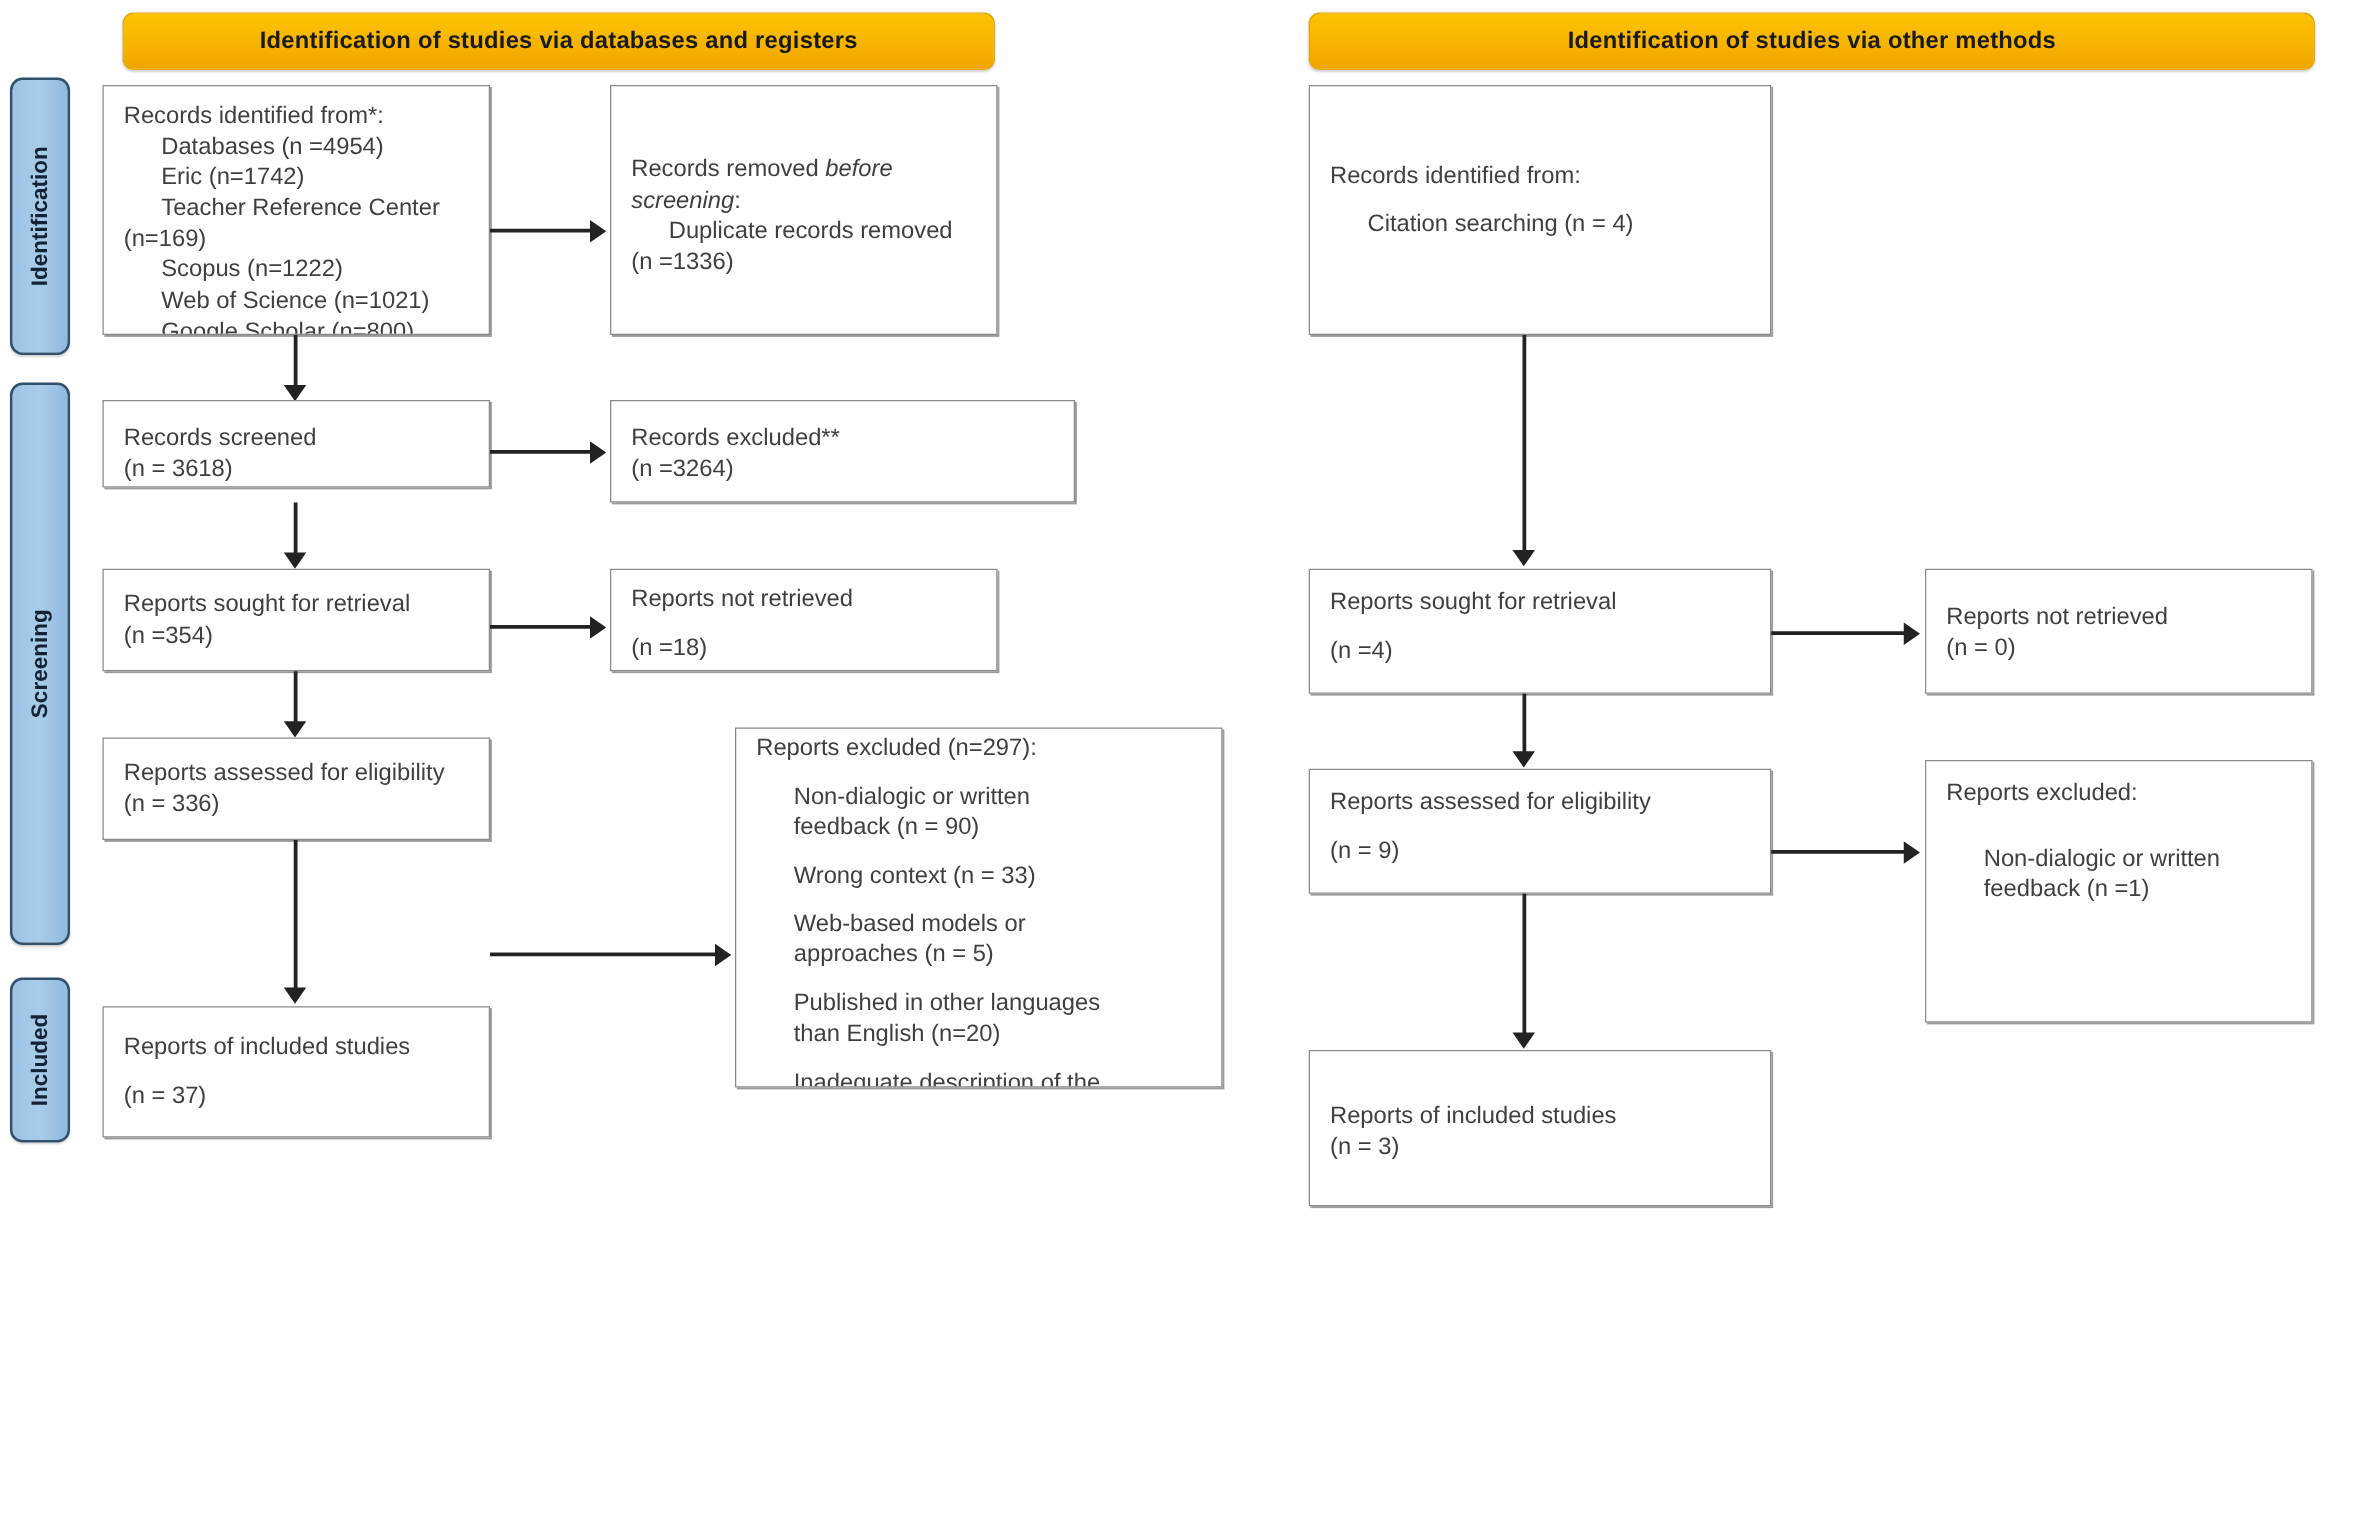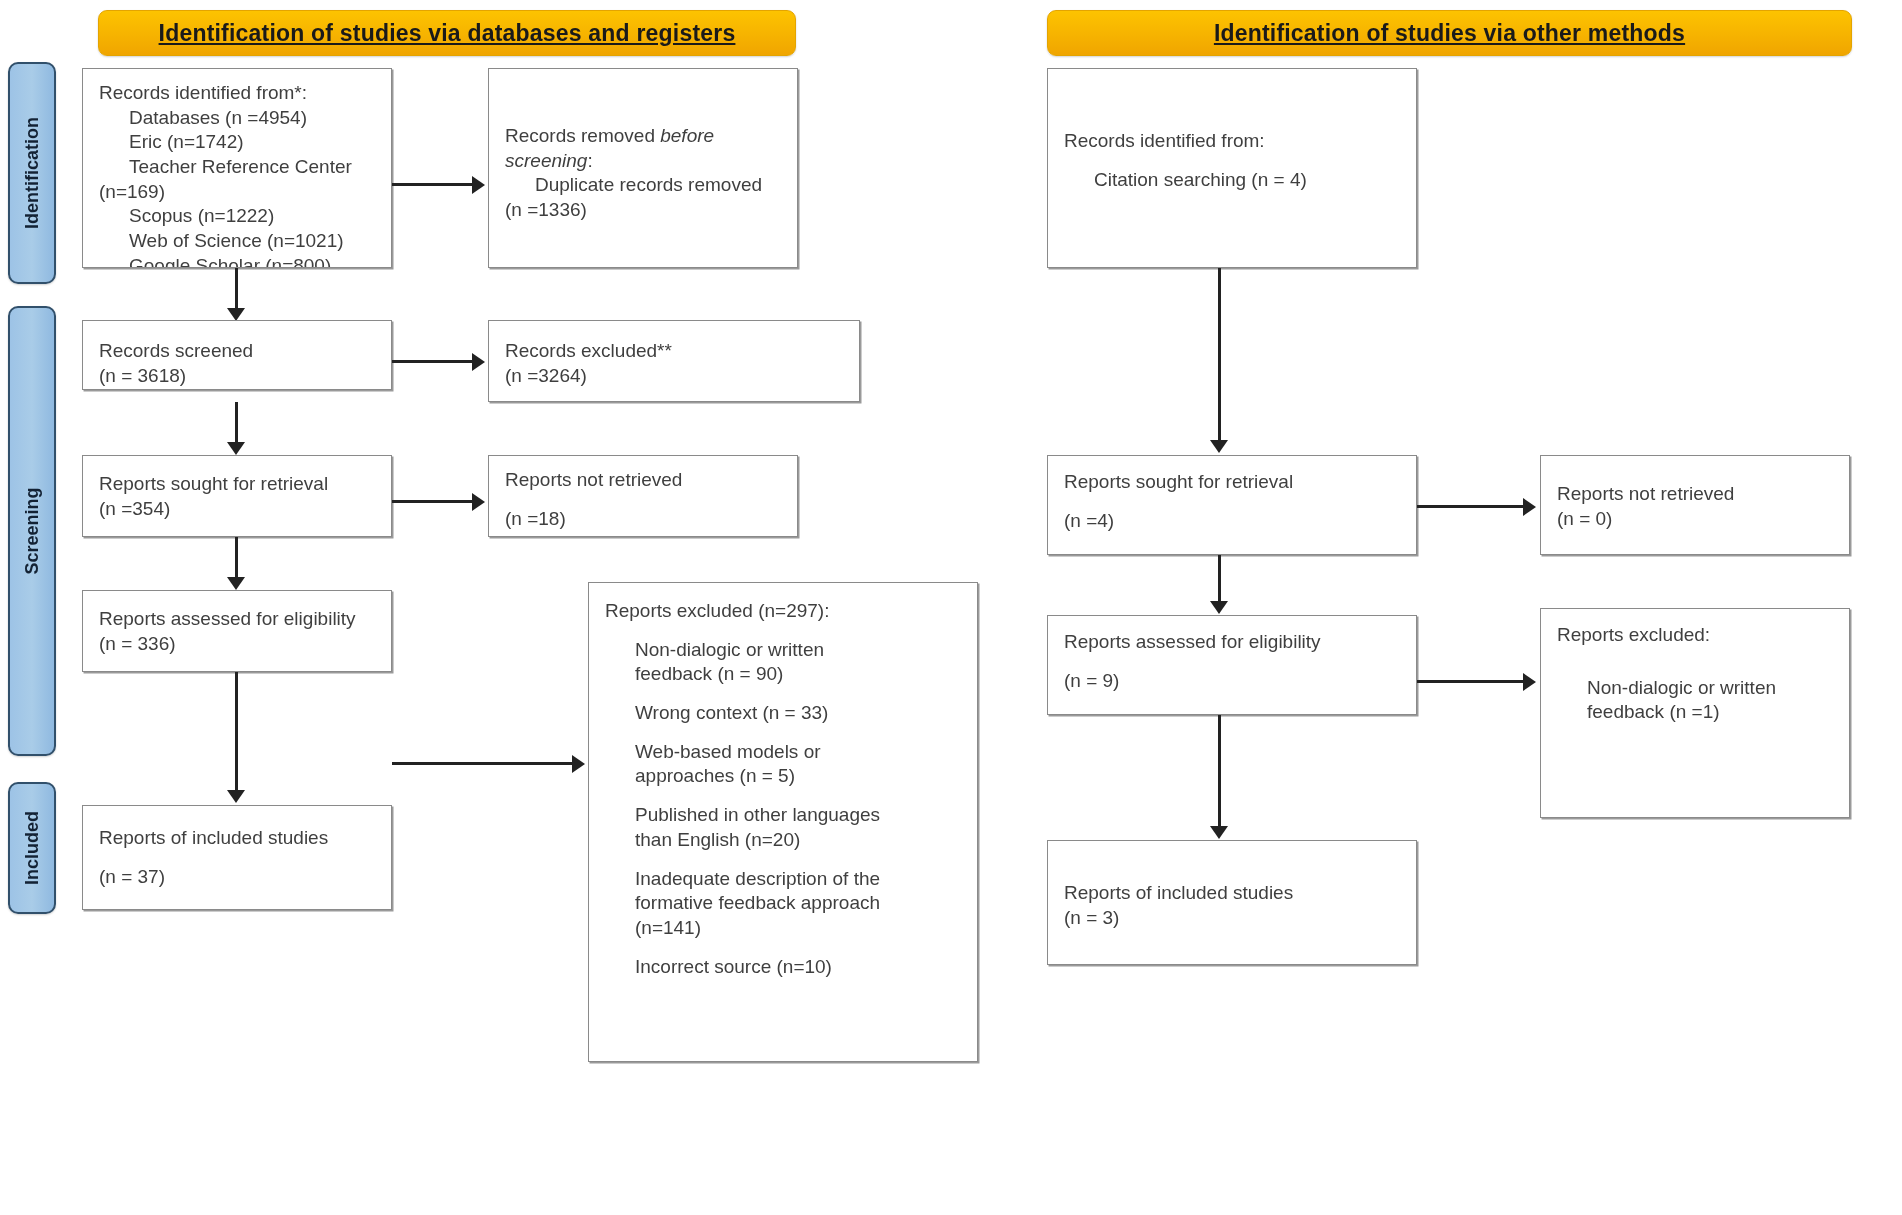--- a/index.html
+++ b/index.html
@@ -21,27 +21,26 @@
 
   
   .banner {
     position: absolute;
     background: linear-gradient(180deg, #fdc300 0%, #f7b500 48%, #f0a500 100%);
     border: 1px solid #e4a400;
     border-radius: 9px;
     box-shadow: 0 1px 2px rgba(0,0,0,0.18);
     color: #1a1a1a;
     font-weight: bold;
-    font-size: 23px;
+    font-size: 19px;
     display: flex;
     align-items: center;
     justify-content: center;
     letter-spacing: .2px;
     text-align: right;
-    text-decoration: underline;
   }
 
   
   .stage {
     position: absolute;
     background: linear-gradient(90deg, #9dc3e6 0%, #a9cce8 50%, #8fb9e0 100%);
     border: 2px solid #31506b;
     border-radius: 10px;
     box-shadow: 0 1px 2px rgba(0,0,0,0.18);
   }
@@ -176,21 +175,21 @@
   <div class="arrow-right" style="left:472px; top:493px;"></div>
 
   <div class="vline" style="left:235px; top:537px; height:44px;"></div>
   <div class="arrow-down" style="left:227px; top:577px;"></div>
 
   <div class="box" style="left:82px; top:590px; width:310px; height:82px; padding-top:16px;">
     <span class="ln">Reports assessed for eligibility</span>
     <span class="ln">(n = 336)</span>
   </div>
 
-  <div class="box" style="left:588px; top:582px; width:390px; height:480px; padding-top:16px;">
+  <div class="box" style="left:588px; top:582px; width:390px; height:288px; padding-top:4px;">
     <span class="ln">Reports excluded (n=297):</span>
     <span class="gap"></span>
     <span class="ind">Non-dialogic or written
 feedback (n = 90)</span>
     <span class="gap"></span>
     <span class="ind">Wrong context (n = 33)</span>
     <span class="gap"></span>
     <span class="ind">Web-based models or
 approaches (n = 5)</span>
     <span class="gap"></span>

